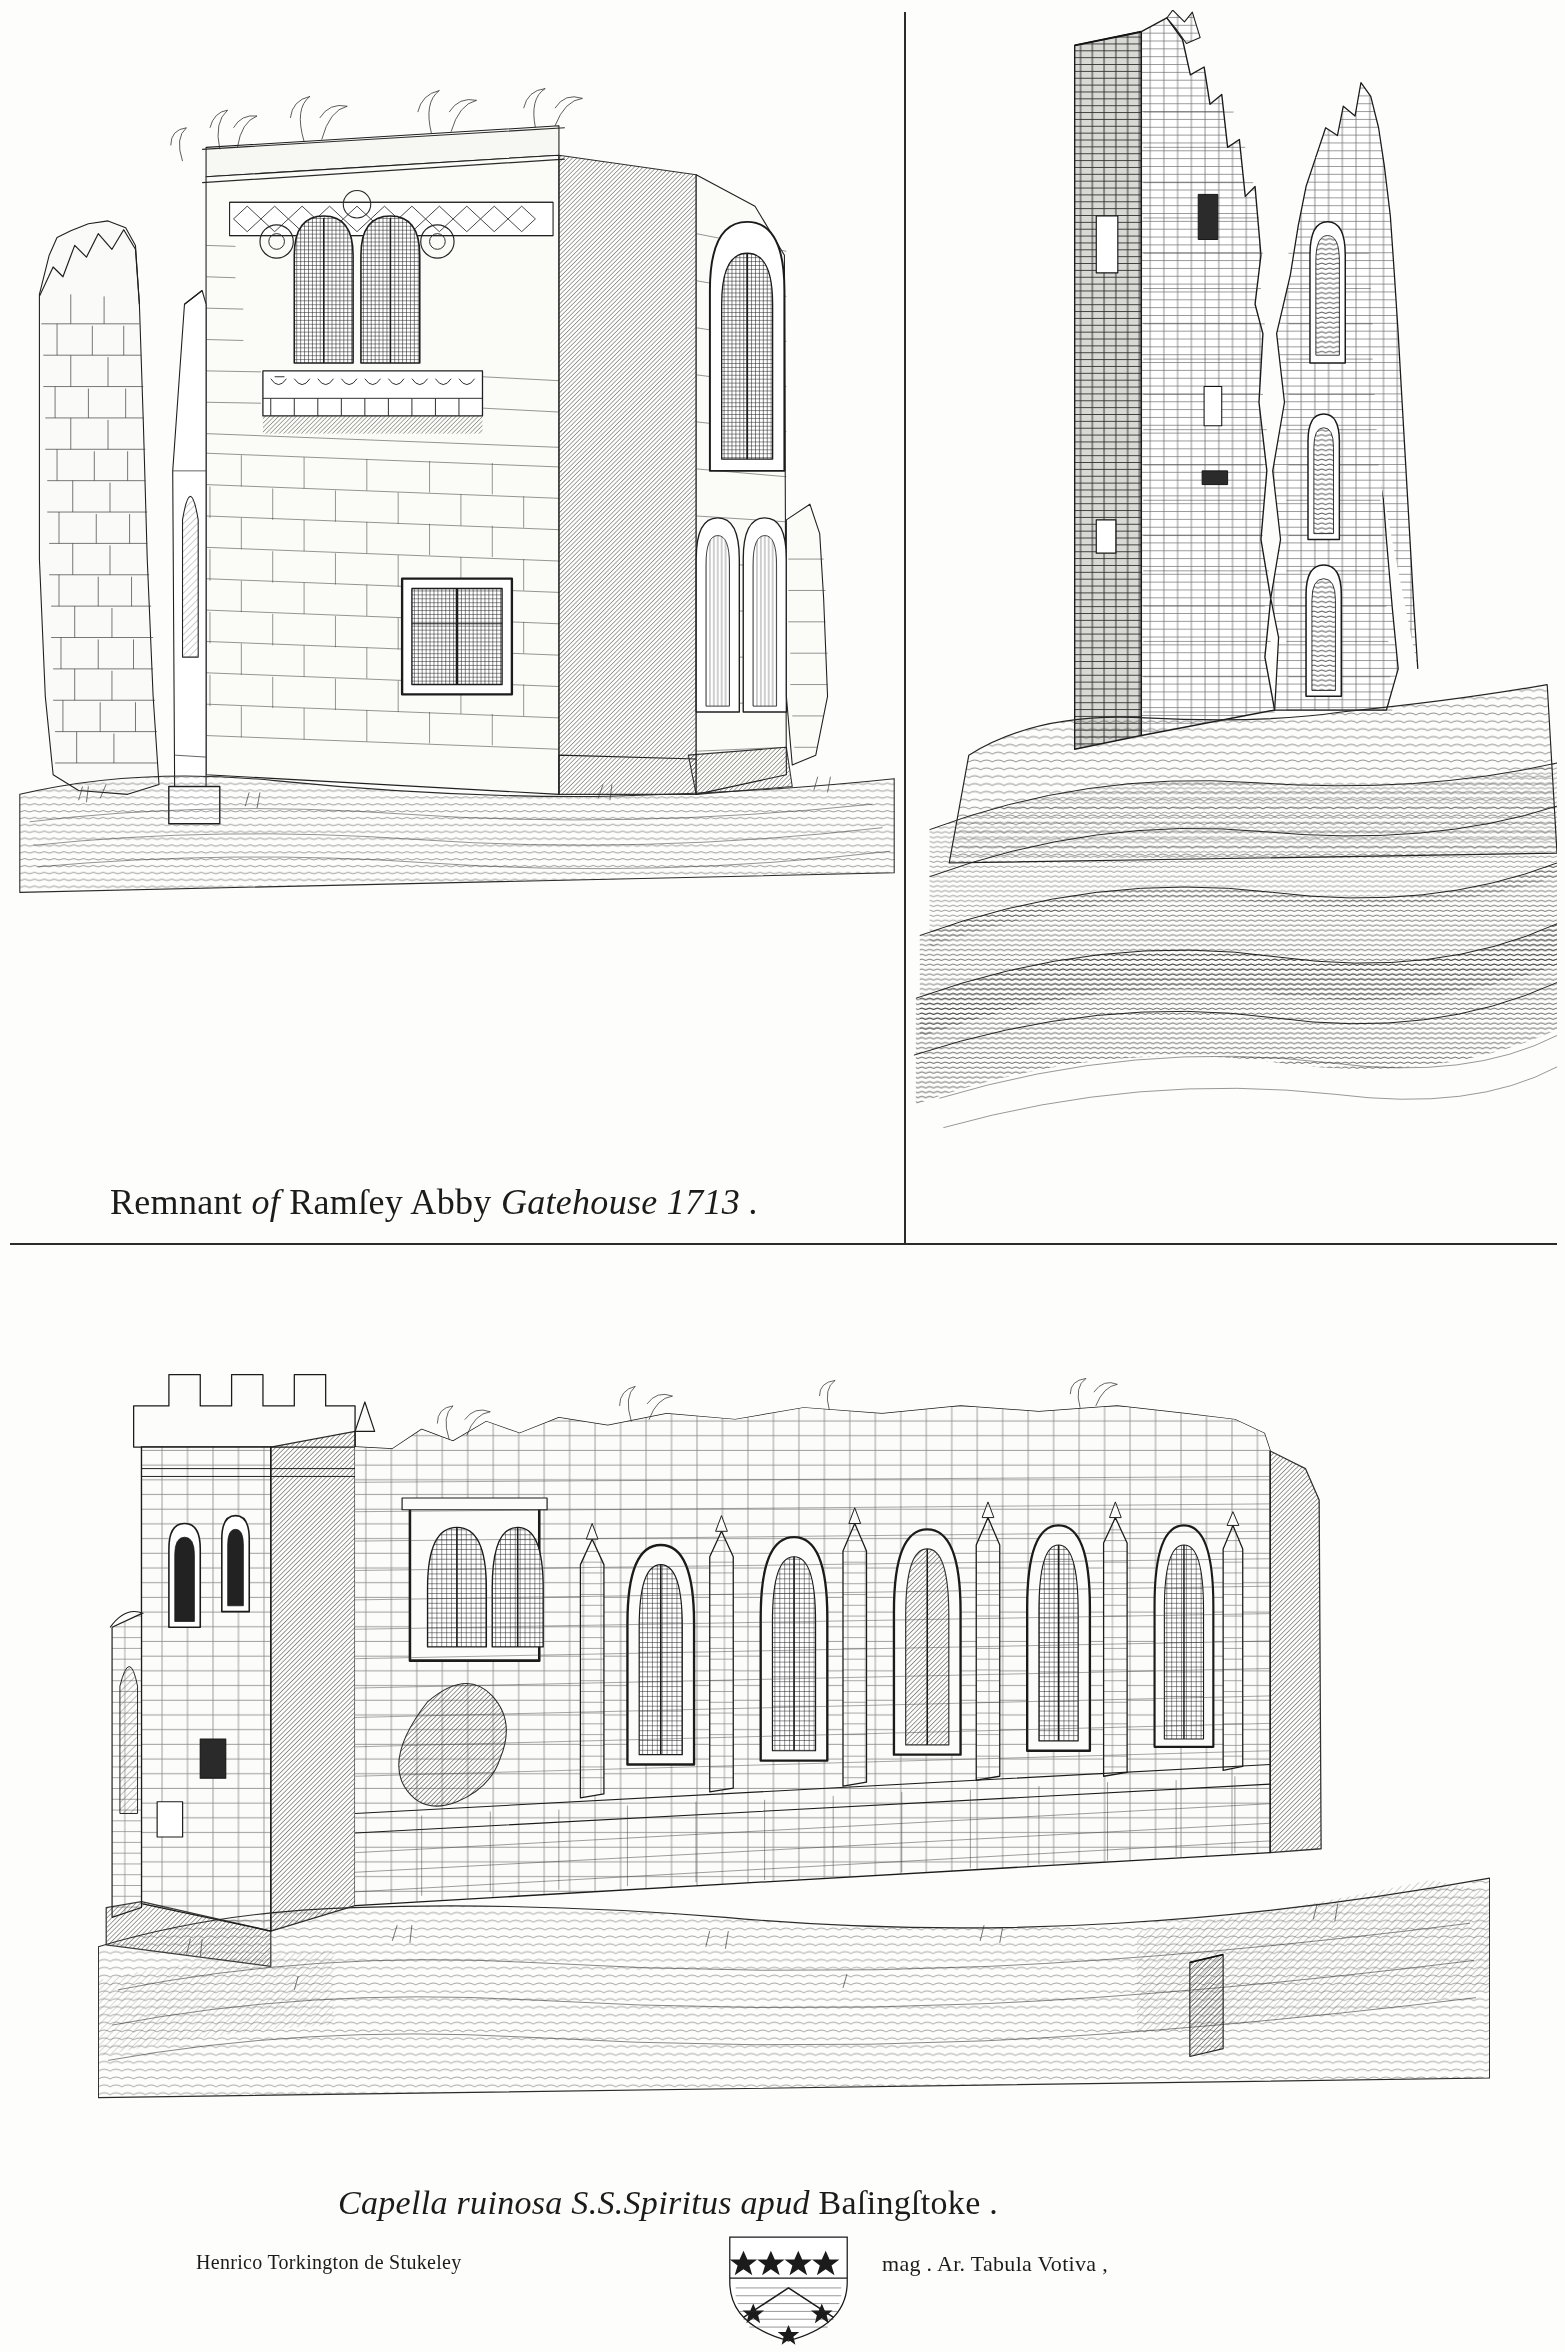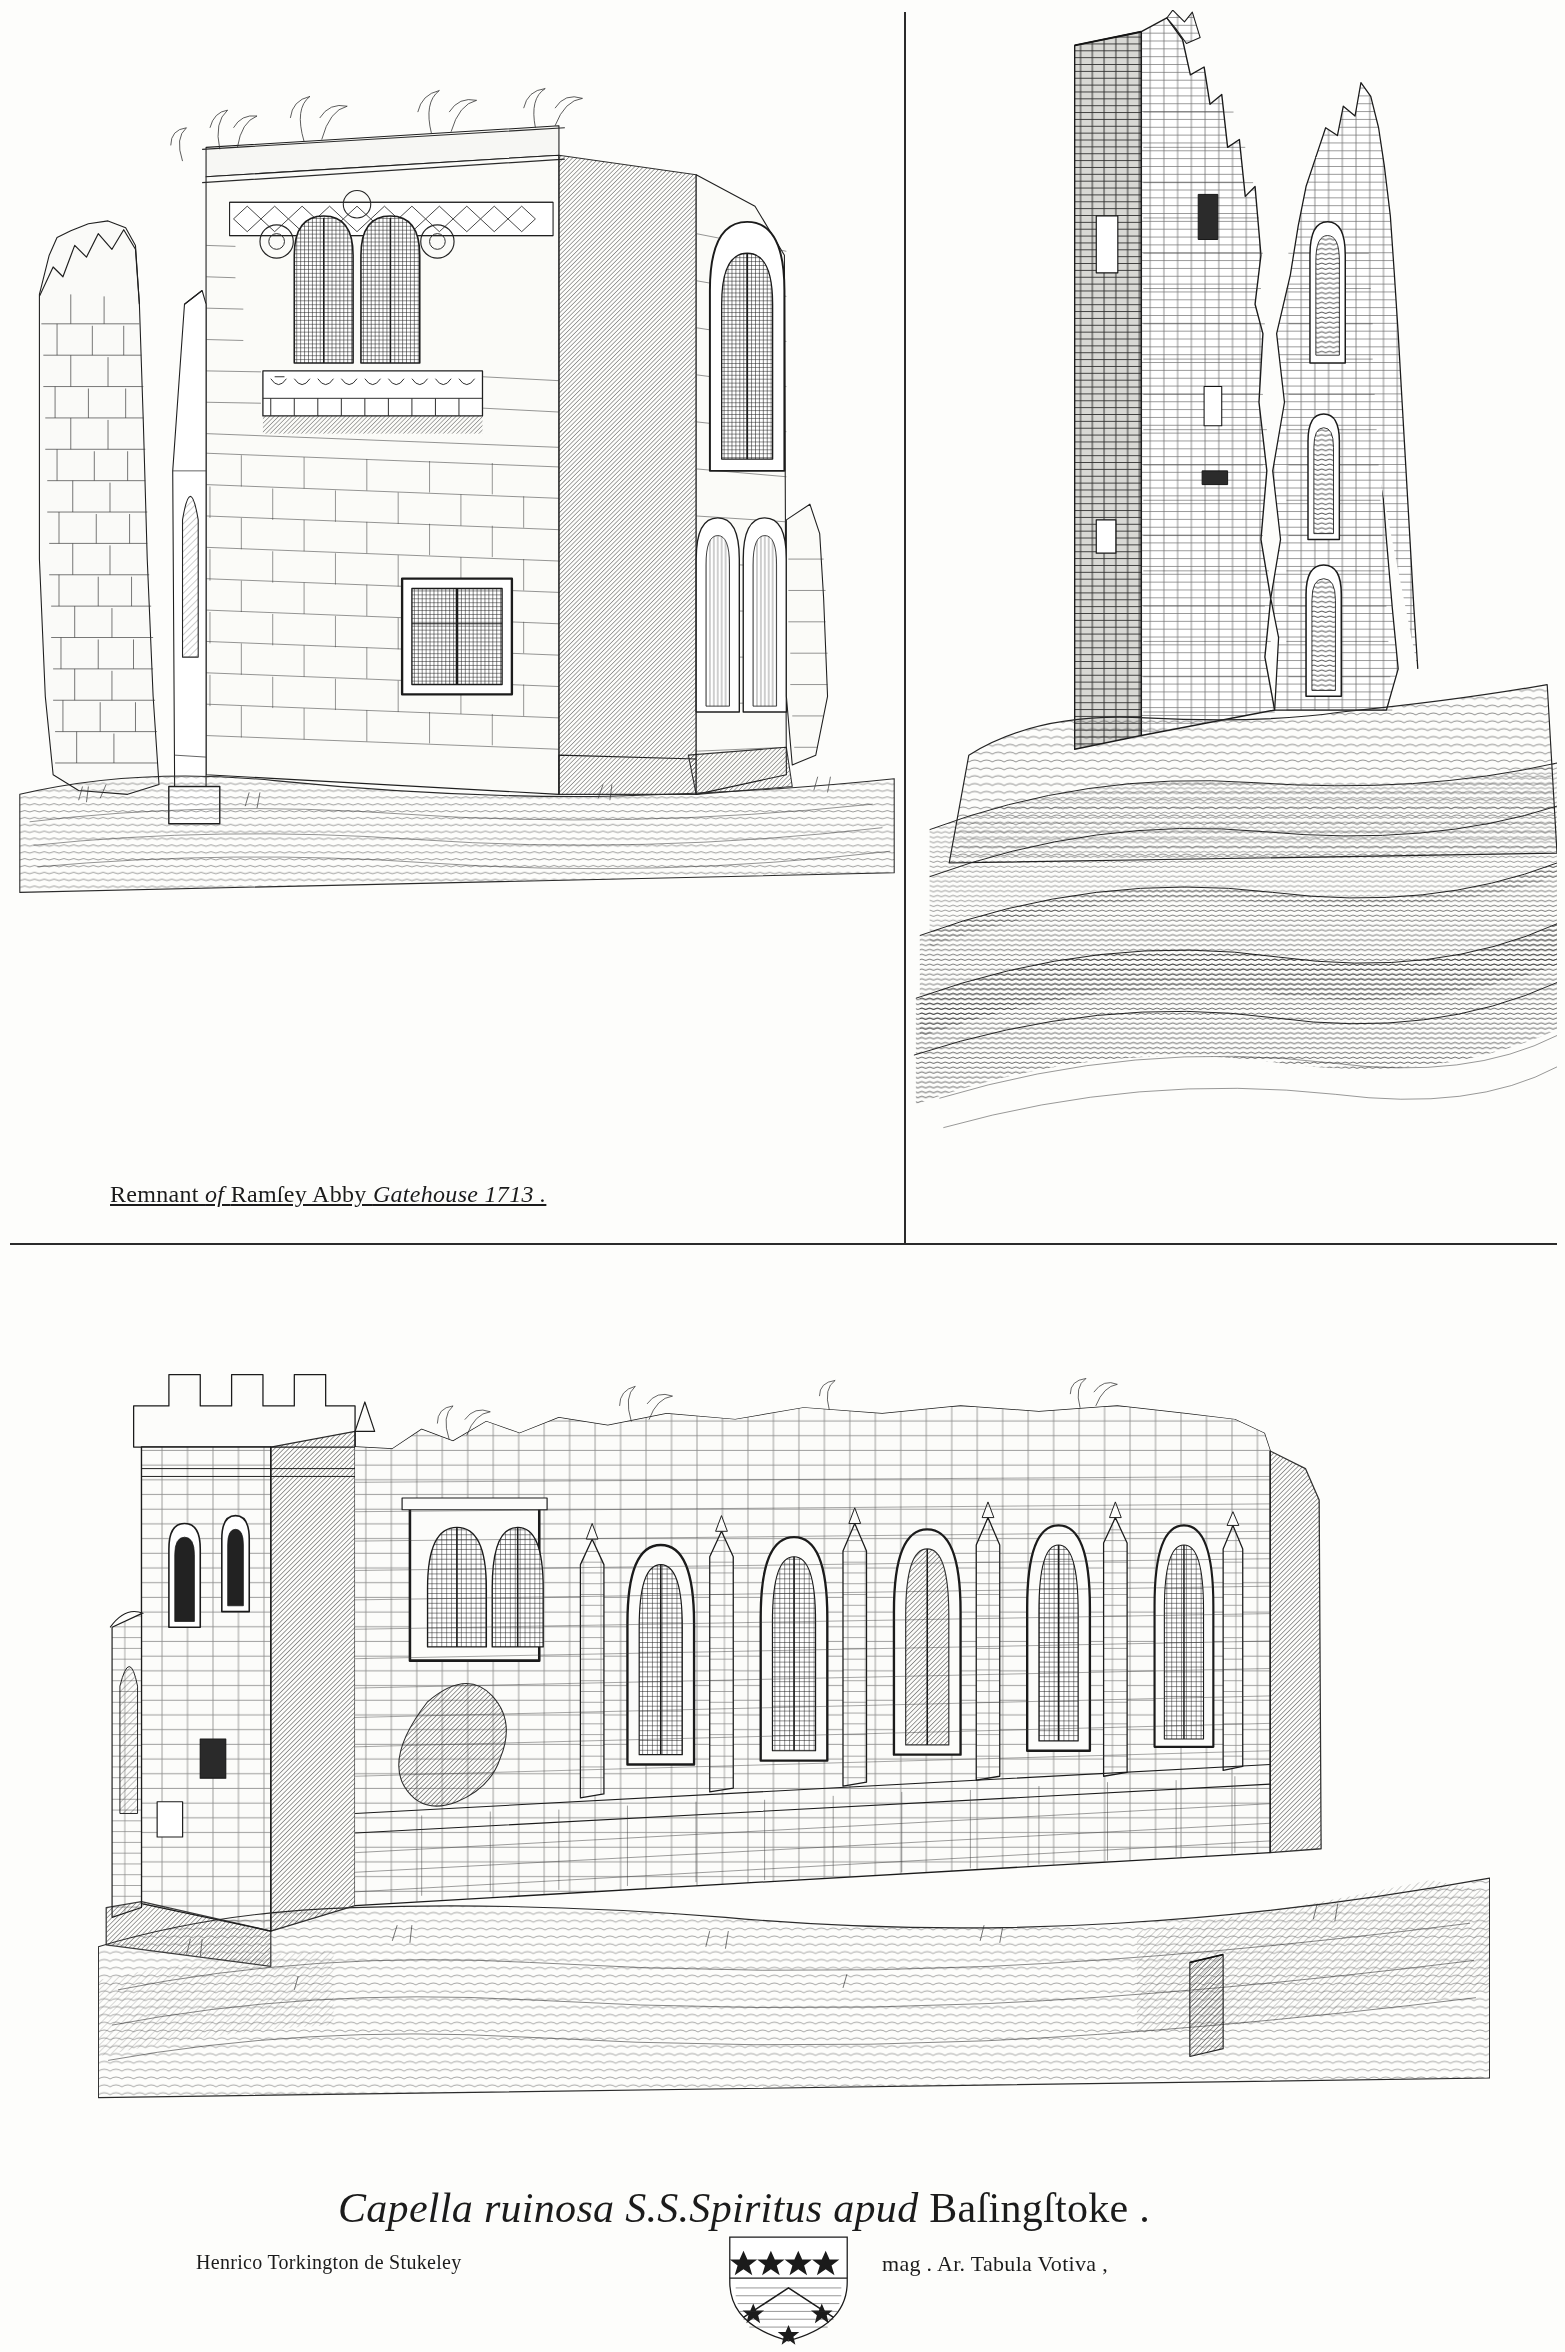--- a/index.html
+++ b/index.html
@@ -54,23 +54,23 @@
   }
   .divider-h {
     position: absolute;
     left: 9.8px;
     top: 1243px;
     width: 1547px;
     height: 2px;
     background: #2b2b2b;
   }
 
-  .cap1 { left: 110px; top: 1181px; font-size: 24px; text-decoration: underline; }
+  .cap1 { left: 110px; top: 1181px; font-size: 36px; }
   .cap2 { left: 929px; top: 1181px; font-size: 33px; }
-  .cap3 { left: 338px; top: 2184px; font-size: 42px; }
+  .cap3 { left: 338px; top: 2184px; font-size: 34px; }
   .cap4a { left: 196px; top: 2251px; font-size: 20px; }
   .cap4b { left: 882px; top: 2251px; font-size: 22px; }
 
   .shield-wrap {
     position: absolute;
     left: 720px;
     top: 2223px;
     width: 137px;
     height: 123px;
   }

